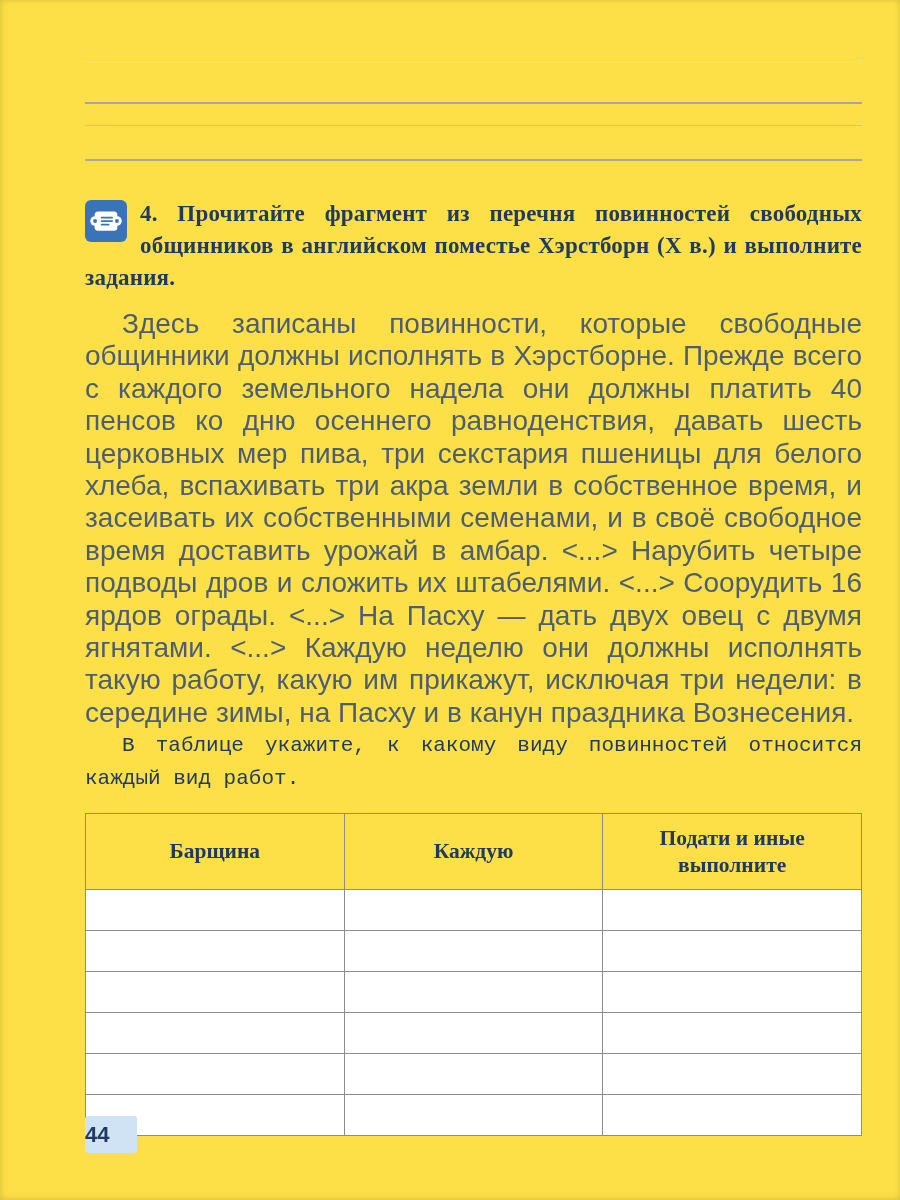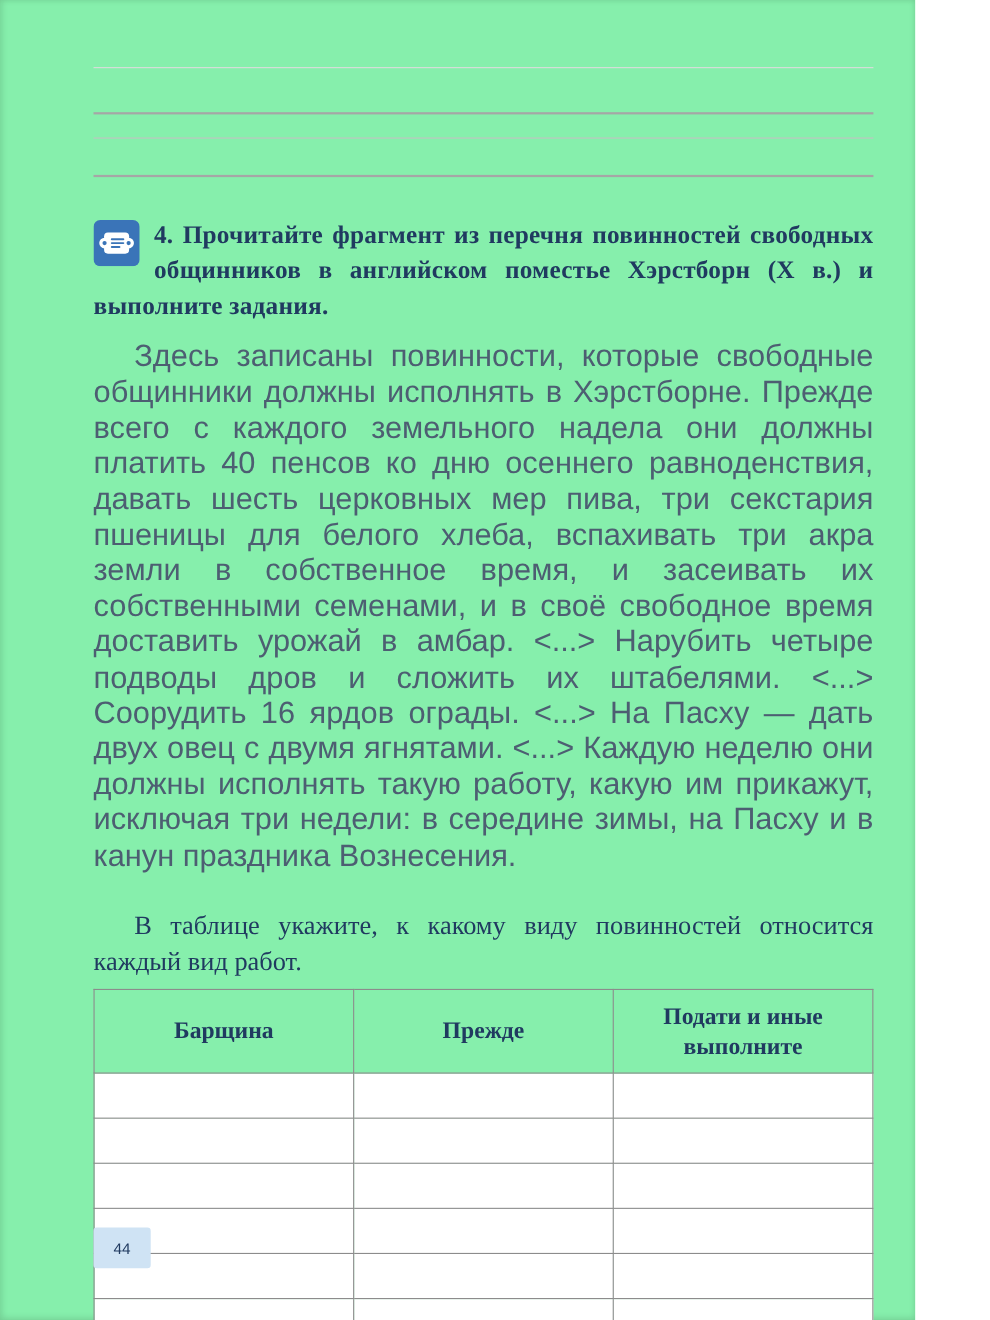--- a/index.html
+++ b/index.html
@@ -7,22 +7,22 @@
     --heading-navy: #203a60;
     --body-text: #4d5e72;
     --page-badge-bg: #cfe3f4;
     --table-border: #8c8c8c;
     --ruled-line: #a6a6a6;
   }
   * { margin: 0; padding: 0; box-sizing: border-box; }
   html, body { width: 900px; height: 1200px; background: #ffffff; }
   .page {
     position: relative;
-    width: 832px; height: 1200px;
-    background: #86efac;
+    width: 900px; height: 1200px;
+    background: #fde047;
     overflow: hidden;
     font-family: "Liberation Serif", serif;
     box-shadow: inset 4px 0 5px rgba(0,0,0,.05),
                 inset -3px 0 4px rgba(0,0,0,.04),
                 inset 0 -4px 5px rgba(0,0,0,.05),
                 inset 0 3px 4px rgba(0,0,0,.03);
   }
   
   .rline { position: absolute; left: 85px; right: 38px; }
   .rline.l1 { top: 61px;  height: 1px; background: #dcdcdc; }
@@ -57,31 +57,31 @@
     margin-top: 14px;
     font-family: "Liberation Sans", sans-serif;
     font-size: 28px;
     line-height: 32.4px;
     color: var(--body-text);
     text-align: justify;
     text-indent: 37px;
   }
 
   .instruction {
-    margin-top: 32px;
-    font-family: Liberation Serif, serif;
-    font-size: 24px;
+    margin-top: 0;
+    font-family: Liberation Mono, monospace;
+    font-size: 21px;
     line-height: 33px;
     color: var(--heading-navy);
     text-align: justify;
     text-indent: 37px;
   }
 
   .answer-table {
-    margin-top: 7px;
+    margin-top: 18px;
     width: 100%;
     border-collapse: collapse;
     table-layout: fixed;
   }
   .answer-table th, .answer-table td {
     border: 1px solid var(--table-border);
   }
   .answer-table th {
     height: 76px;
     vertical-align: middle;
@@ -94,24 +94,24 @@
     padding: 4px 18px;
   }
   .answer-table td { height: 41px; background: #ffffff; }
 
   .page-number {
     position: absolute;
     left: 85px; top: 1116px;
     width: 52px; height: 37px;
     background: var(--page-badge-bg);
     border-radius: 3px;
-    display: flex; align-items: center; justify-content: center;
+    display: flex; align-items: center; justify-content: flex-start;
     font-family: "Liberation Sans", sans-serif;
-    font-weight: normal;
-    font-size: 14px;
+    font-weight: bold;
+    font-size: 22px;
     color: var(--heading-navy);
   }
 </style>
 </head>
 <body>
 
 <div class="page">
 
   <div class="rline l1"></div>
   <div class="rline l2"></div>
@@ -138,21 +138,21 @@
     </div>
 
     <p class="source-text">Здесь записаны повинности, которые свободные общинники должны исполнять в Хэрстборне. Прежде всего с каждого земельного надела они должны платить 40 пенсов ко дню осеннего равноденствия, давать шесть церковных мер пива, три секстария пшеницы для белого хлеба, вспахивать три акра земли в собственное время, и засеивать их собственными семенами, и в своё свободное время доставить урожай в амбар. &lt;...&gt; Нарубить четыре подводы дров и сложить их штабелями. &lt;...&gt; Соорудить 16 ярдов ограды. &lt;...&gt; На Пасху — дать двух овец с двумя ягнятами. &lt;...&gt; Каждую неделю они должны исполнять такую работу, какую им прикажут, исключая три недели: в середине зимы, на Пасху и в канун праздника Вознесения.</p>
 
     <p class="instruction">В таблице укажите, к какому виду повинностей относится каждый вид работ.</p>
 
     <table class="answer-table">
       <thead>
         <tr>
           <th>Барщина</th>
-          <th>Прежде</th>
+          <th>Каждую</th>
           <th>Подати и иные выполните</th>
         </tr>
       </thead>
       <tbody>
           <tr>
             <td></td>
             <td></td>
             <td></td>
           </tr>
           <tr>

